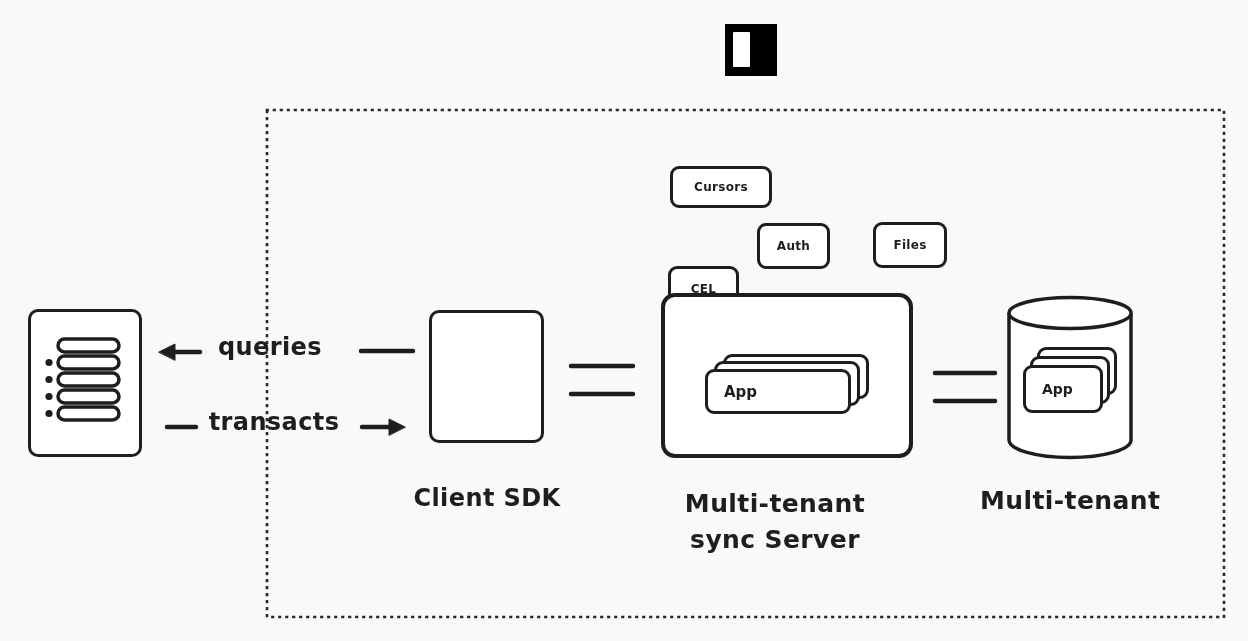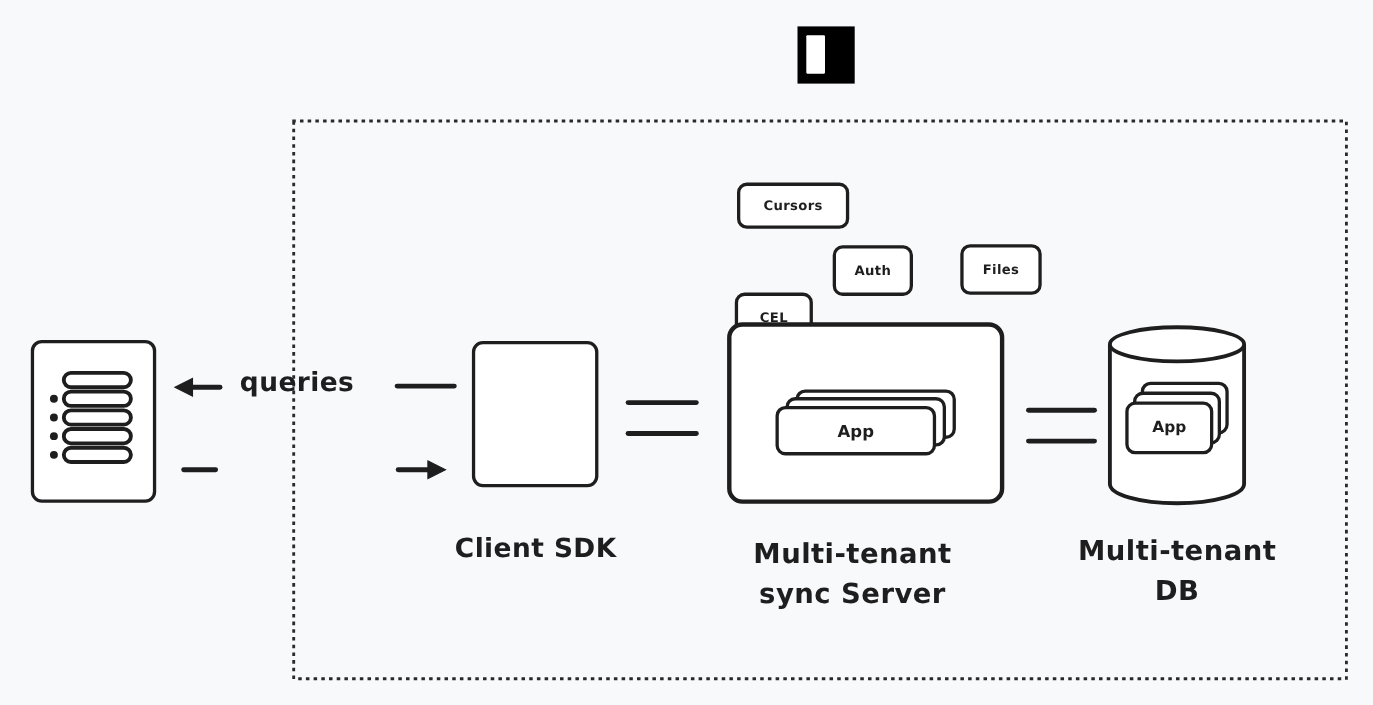--- a/index.html
+++ b/index.html
@@ -40,22 +40,22 @@
   .badge-admin   { left: 787px; top: 162px; width: 127px; height: 46px; }
   .badge-cel     { left: 668px; top: 223px; width: 71px;  height: 46px; margin-top: 43px; }
   .badge-auth    { left: 757px; top: 223px; width: 73px;  height: 46px; }
   .badge-files   { left: 844px; top: 222px; width: 74px;  height: 46px; margin-left: 29px; }
 
   
   .app-card {
     background: #ffffff;
     border: 3.5px solid #1e1e1e;
     border-radius: 9px;
-    display: flex; align-items: center; justify-content: center;
-    font-weight: 700; font-size: 15px;
+    display: flex; align-items: center; justify-content: flex-start;
+    font-weight: 700; font-size: 15px; padding-left: 16px;
   }
   .srv-card3 { left: 723px; top: 354px; width: 146px; height: 45px; }
   .srv-card2 { left: 714px; top: 361px; width: 146px; height: 45px; }
   .srv-card1 { left: 705px; top: 369px; width: 146px; height: 45px; }
   .db-card3  { left: 1037px; top: 347px; width: 80px; height: 48px; border-width: 3px; font-size: 14px; }
   .db-card2  { left: 1030px; top: 356px; width: 80px; height: 48px; border-width: 3px; font-size: 14px; }
   .db-card1  { left: 1023px; top: 365px; width: 80px; height: 48px; border-width: 3px; font-size: 14px; }
 
   
   .lbl {
@@ -128,20 +128,21 @@
       <g fill="#1e1e1e">
         <circle cx="18" cy="50.5" r="3.6"></circle>
         <circle cx="18" cy="67.5" r="3.6"></circle>
         <circle cx="18" cy="84.5" r="3.6"></circle>
         <circle cx="18" cy="101.5" r="3.6"></circle>
       </g>
     </svg>
   </div>
 
   <div class="abs lbl lbl-queries">queries</div>
+  <div class="abs lbl lbl-transacts">transacts</div>
 
   <div class="abs node client-box"></div>
   <div class="abs lbl lbl-client">Client SDK</div>
 
   <div class="abs badge badge-cursors">
     <span>Cursors</span>
   </div>
   <div class="abs badge badge-cel">
     <span>CEL</span>
   </div>
@@ -163,16 +164,15 @@
     <div>sync Server</div>
   </div>
 
   <div class="abs app-card db-card3"></div>
   <div class="abs app-card db-card2"></div>
   <div class="abs app-card db-card1">
     <span>App</span>
   </div>
   <div class="abs lbl lbl-db">
     <div>Multi-tenant</div>
-    <div>DB</div>
   </div>
 
 </div>
 
 </body></html>

